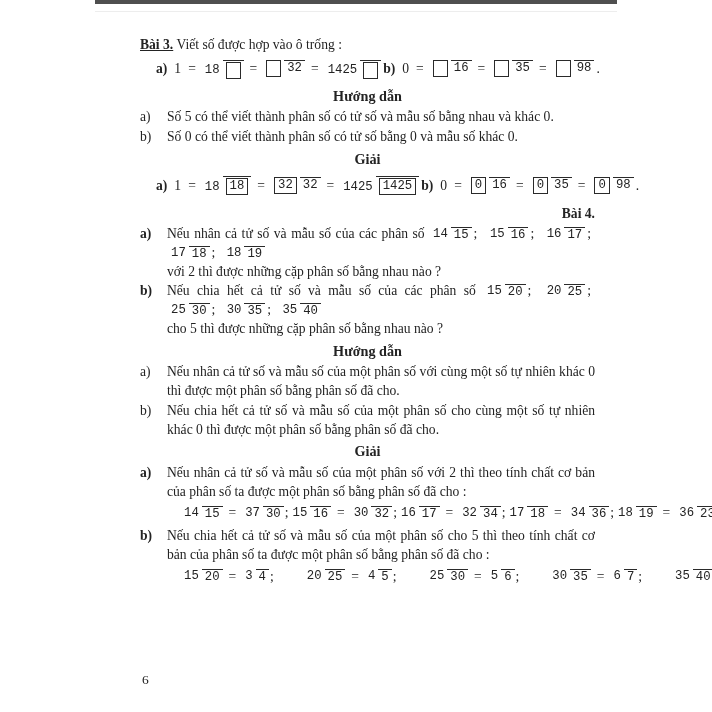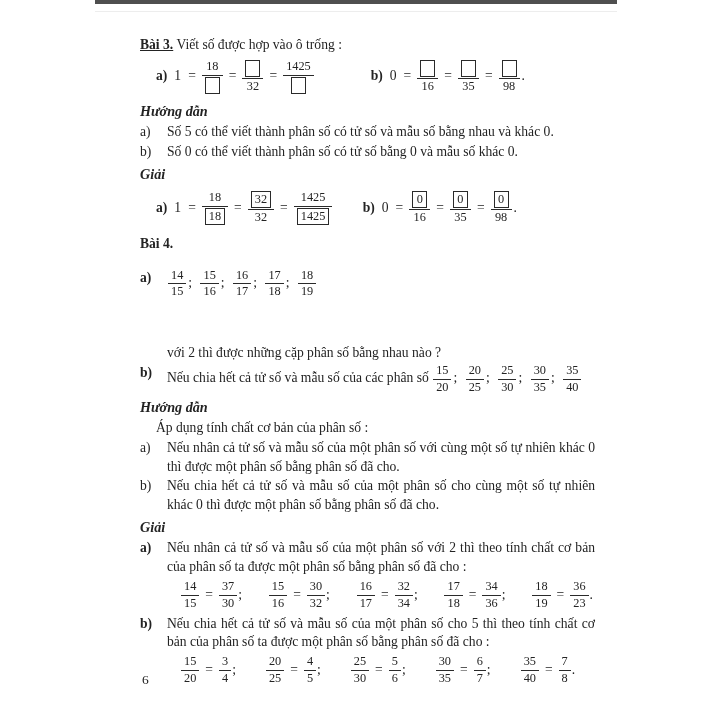--- a/index.html
+++ b/index.html
@@ -11,50 +11,50 @@
     position:relative;
     overflow:hidden;
   }
   .scan-strip { position:absolute; left:95px; top:0; width:522px; height:4px; background:#4f4f4f; }
   .scan-shadow { position:absolute; left:95px; top:11px; width:522px; height:1px; background:#ededed; }
   .content {
     position:absolute; left:140px; top:36px; width:455px;
     font-size:13.6px; line-height:1.38;
   }
   .blabel { font-weight:bold;text-decoration:underline; }
-  .b4label { font-weight:bold; margin:5px 0 15px; }
+  .b4label { font-weight:bold; margin:5px 0 1px;text-align:right; }
   .heading {
-    text-align:left; font-weight:bold; font-style:italic;
+    text-align:center; font-weight:bold; 
     font-size:14.2px; margin:3px 0 2px;
   }
   .eqrow {
     display:flex; align-items:center; justify-content:space-between;
     padding:5px 70px 5px 16px;
   }
   .eqrow.sol { padding-right:78px; }
   .eqgroup { display:inline-flex; align-items:center; white-space:nowrap; }
   .mk { font-weight:bold; margin-right:7px; }
   .lead { margin-right:2px; }
   .op { margin:0 5px; }
   .tail { margin-left:1px; }
   .frac {
-    display:inline-flex; flex-direction:column; text-align:center;
-    vertical-align:middle; font-size:12.3px; line-height:1.12; margin:0 1px;
+    display:inline-flex; flex-direction:row; text-align:center;
+    vertical-align:middle; font-size:12.3px; line-height:1.12; margin:0 1px;font-family:Liberation Mono, monospace;
   }
   .ftop { padding:0 3px 1px; display:flex; justify-content:center; align-items:flex-end; }
   .fbot { border-top:1.3px solid #2a2a2a; padding:1px 3px 0; display:flex; justify-content:center; align-items:flex-start; }
   .bx {
     display:inline-flex; align-items:center; justify-content:center;
     border:1px solid #2a2a2a; min-width:15px; height:17px; padding:0 3px;
   }
   .item { display:flex; margin:1px 0; }
   .mk2 { flex:none; width:27px; }
   .mk2.bold { font-weight:bold; }
   .itext { flex:1; text-align:justify; }
-  .line2 { display:block;margin-top:45px; }
+  .line2 { display:block; }
   .fpair { white-space:nowrap; }
   .sep { margin:0 4px 0 1px; }
   .intro { padding-left:16px; margin:1px 0; }
   .eqline { display:flex; align-items:center; margin:3px 0 4px; padding-left:40px; }
   .eqline.spread { justify-content:space-between; padding-right:2px; }
   .eqline.gapped { gap:29px; }
   .eqg { display:inline-flex; align-items:center; white-space:nowrap; }
   .pagenum { position:absolute; left:142px; top:672px; font-size:13.5px; }
 </style>
 </head>
@@ -190,20 +190,21 @@
           </span>
         <span class="tail">.</span>
       </div>
     </div>
 
     <div class="b4label">Bài 4.</div>
 
     <div class="item">
       <span class="mk2 bold">a)</span>
       <span class="itext">
+        <span>Nếu nhân cả tử số và mẫu số của các phân số</span>
         <span class="fpair"><span class="frac">
               <span class="ftop">14</span>
               <span class="fbot">15</span>
             </span><span class="sep">;</span></span>
         <span class="fpair"><span class="frac">
               <span class="ftop">15</span>
               <span class="fbot">16</span>
             </span><span class="sep">;</span></span>
         <span class="fpair"><span class="frac">
               <span class="ftop">16</span>
@@ -238,25 +239,25 @@
               <span class="fbot">30</span>
             </span><span class="sep">;</span></span>
         <span class="fpair"><span class="frac">
               <span class="ftop">30</span>
               <span class="fbot">35</span>
             </span><span class="sep">;</span></span>
         <span class="fpair"><span class="frac">
               <span class="ftop">35</span>
               <span class="fbot">40</span>
             </span><span class="sep"></span></span>
+        <span class="line2">cho 5 thì được những cặp phân số bằng nhau nào ?</span>
       </span>
     </div>
 
     <div class="heading">Hướng dẫn</div>
-    <div class="intro">Áp dụng tính chất cơ bản của phân số :</div>
     <div class="item">
       <span class="mk2">a)</span>
       <span class="itext">Nếu nhân cả tử số và mẫu số của một phân số với cùng một số tự nhiên khác 0 thì được một phân số bằng phân số đã cho.</span>
     </div>
     <div class="item">
       <span class="mk2">b)</span>
       <span class="itext">Nếu chia hết cả tử số và mẫu số của một phân số cho cùng một số tự nhiên khác 0 thì được một phân số bằng phân số đã cho.</span>
     </div>
 
     <div class="heading">Giải</div>

